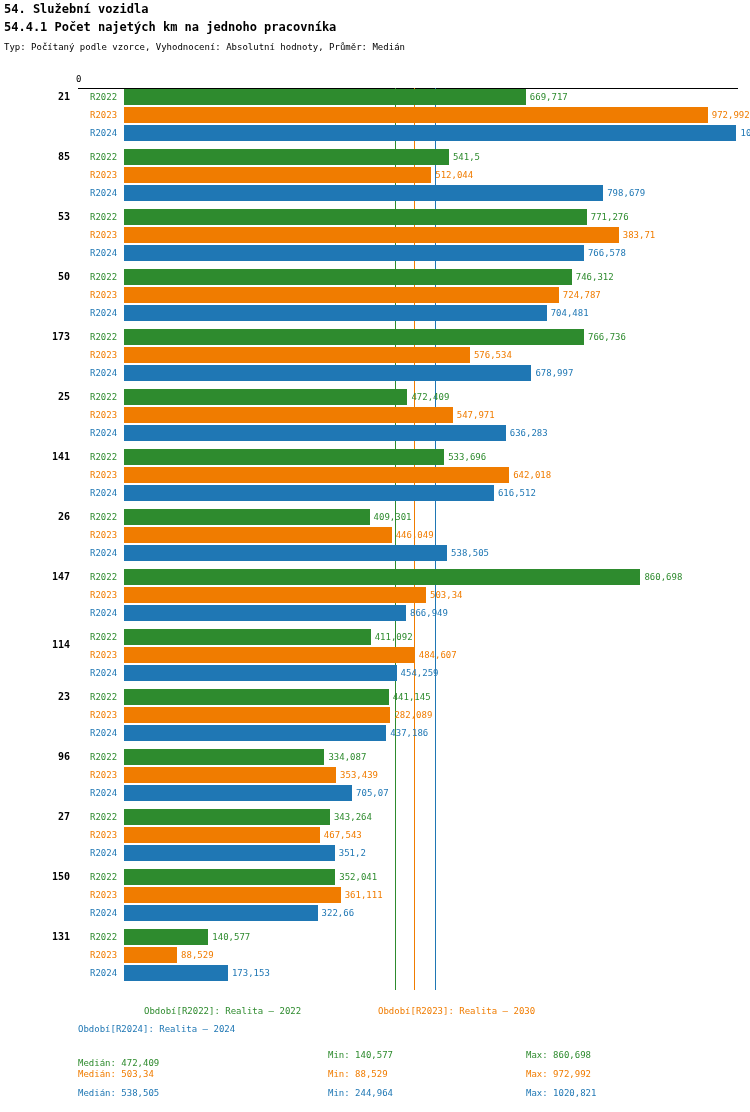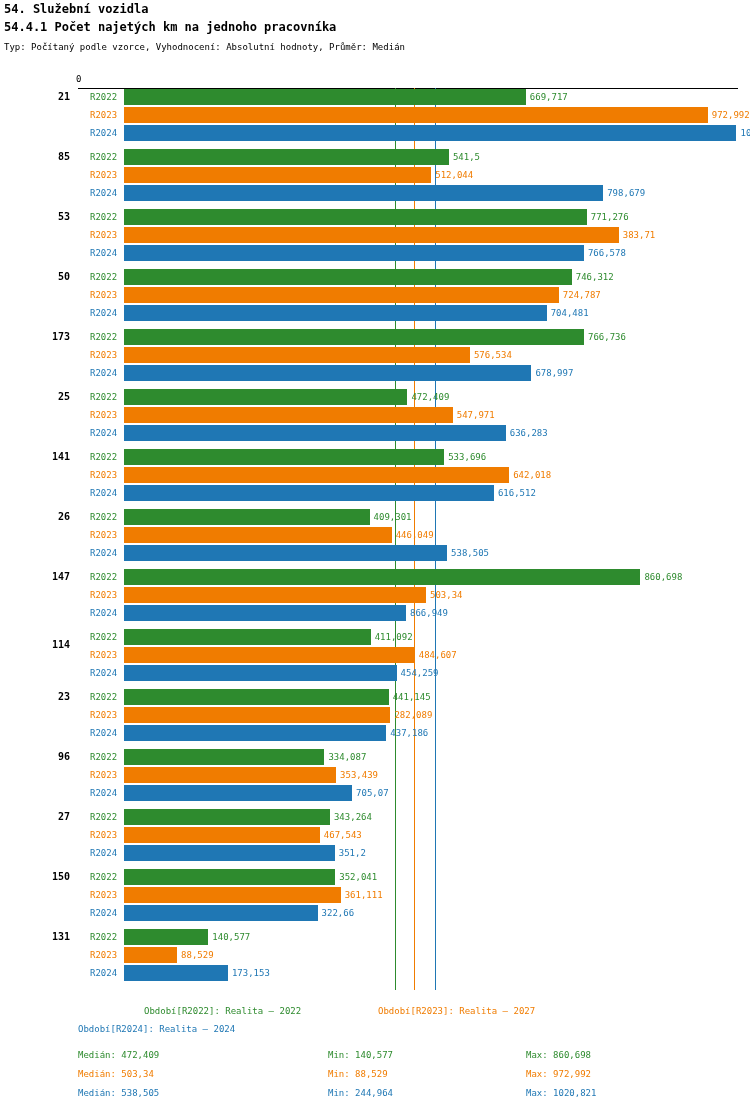--- a/index.html
+++ b/index.html
@@ -387,23 +387,23 @@
       <div class="row" style="top: 36px;">
         <div class="series-label" style="color: rgb(31, 119, 180);">R2024</div>
         <div class="bar" title="131 R2024: 173,153" style="left: 34px; width: 103.892px; background: rgb(31, 119, 180); border-color: rgb(31, 119, 180);"></div>
         <div class="val" style="left: 141.892px; color: rgb(31, 119, 180);">173,153</div>
       </div>
     </div>
   </div>
 
 <div id="legend">
     <div class="leg-cell" style="left: 96px; top: 0px; color: rgb(46, 139, 46); margin-left: 48px;">Období[R2022]: Realita – 2022</div>
-    <div class="leg-cell" style="left: 378px; top: 0px; color: rgb(240, 124, 0);">Období[R2023]: Realita – 2027</div>
+    <div class="leg-cell" style="left: 378px; top: 0px; color: rgb(240, 124, 0);">Období[R2023]: Realita – 2030</div>
     <div class="leg-cell" style="left: 78px; top: 18px; color: rgb(31, 119, 180);">Období[R2024]: Realita – 2024</div>
-    <div class="leg-cell" style="left: 78px; top: 44px; color: rgb(46, 139, 46);">Medián: 472,409</div>
+    <div class="leg-cell" style="left: 78px; top: 52px; color: rgb(46, 139, 46);">Medián: 472,409</div>
     <div class="leg-cell" style="left: 328px; top: 44px; color: rgb(46, 139, 46);">Min: 140,577</div>
     <div class="leg-cell" style="left: 526px; top: 44px; color: rgb(46, 139, 46);">Max: 860,698</div>
     <div class="leg-cell" style="left: 78px; top: 63px; color: rgb(240, 124, 0);">Medián: 503,34</div>
     <div class="leg-cell" style="left: 328px; top: 63px; color: rgb(240, 124, 0);">Min: 88,529</div>
     <div class="leg-cell" style="left: 526px; top: 63px; color: rgb(240, 124, 0);">Max: 972,992</div>
     <div class="leg-cell" style="left: 78px; top: 82px; color: rgb(31, 119, 180);">Medián: 538,505</div>
     <div class="leg-cell" style="left: 328px; top: 82px; color: rgb(31, 119, 180);">Min: 244,964</div>
     <div class="leg-cell" style="left: 526px; top: 82px; color: rgb(31, 119, 180);">Max: 1020,821</div>
   </div>
 

